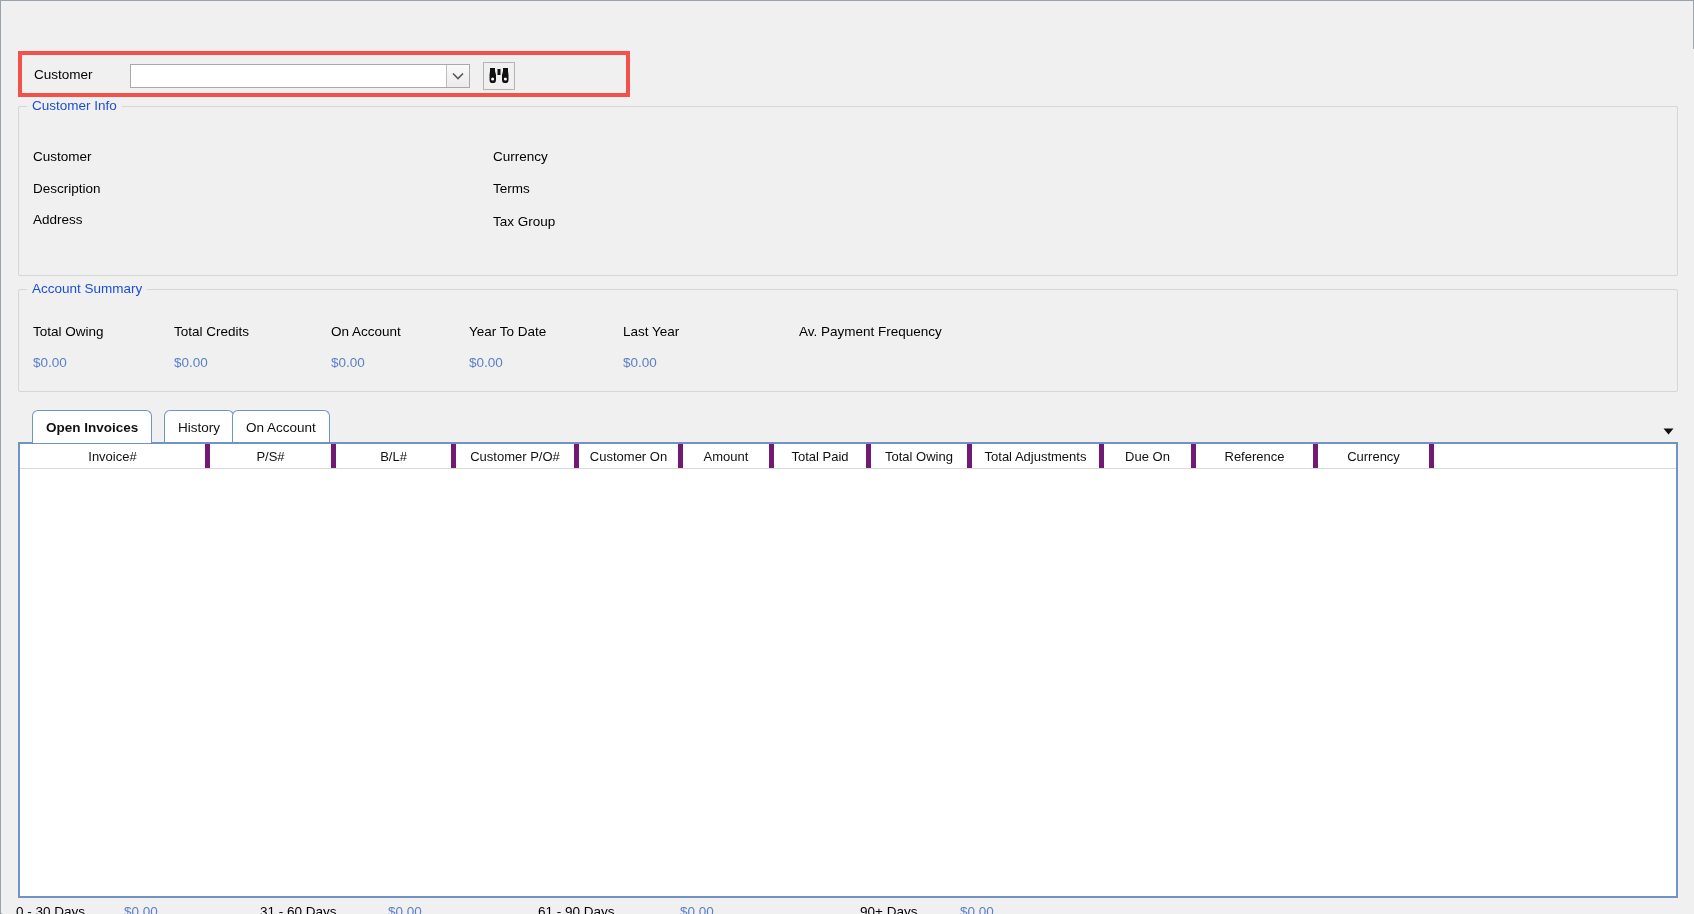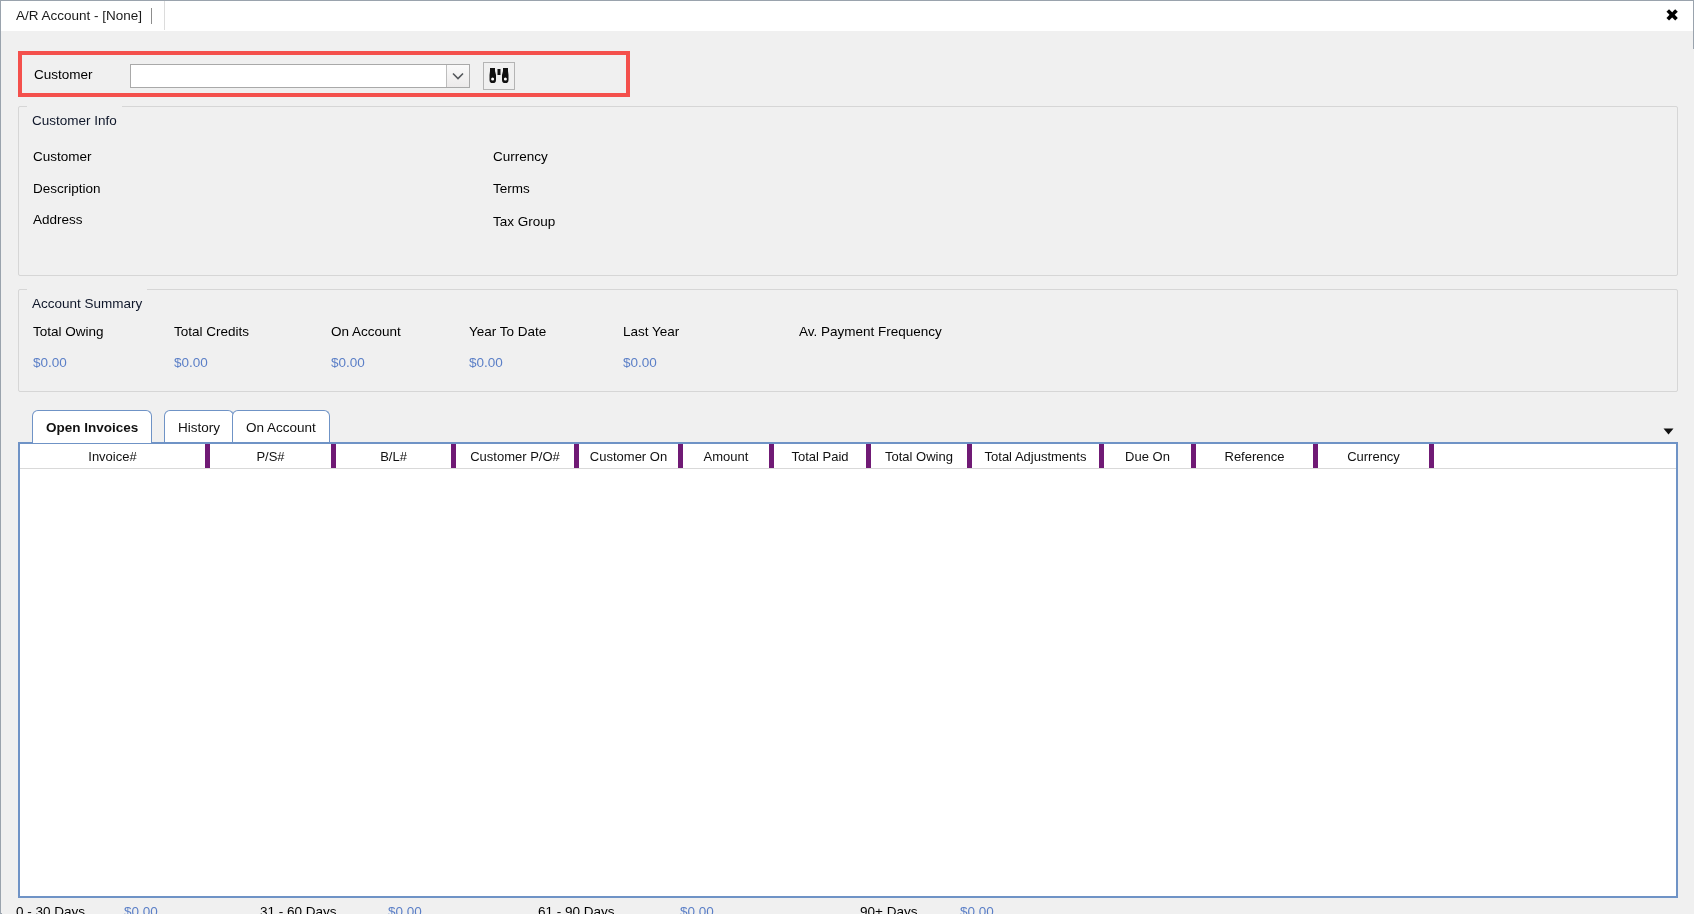--- a/index.html
+++ b/index.html
@@ -167,23 +167,23 @@
     border: 1px solid #d6d6d6;
     border-radius: 2px;
     box-sizing: border-box;
     background: #f0f0f0;
   }
   .groupbox-title {
     position: absolute;
     top: -9px;
     left: 8px;
     background: #f0f0f0;
-    padding: 15px 5px;
-    font-size: 13.5px;
-    color: #0f172a;
+    padding: 0 5px;
+    font-size: 13.5px;
+    color: #1d4ed8;
     white-space: nowrap;
   }
 
   #customer-info-box {
     left: 16px;
     top: 57px;
     width: 1660px;
     height: 170px;
   }
   #account-summary-box {
@@ -315,27 +315,20 @@
     font-size: 13.5px;
     color: #5b7fc7;
     white-space: nowrap;
   }
 </style>
 </head>
 <body>
 
 <div id="window-frame">
 
-  <div id="titlebar">
-    <div id="doc-tab">
-      <span>A/R Account - [None]</span>
-      <span id="doc-tab-caret"></span>
-    </div>
-    <div id="close-button">✖</div>
-  </div>
 
   <div id="content">
 
     <div id="customer-highlight">
       <div id="customer-row">
         <span id="customer-label" class="field-label">Customer</span>
 
         <div id="customer-combo">
           <input id="customer-input" type="text" autocomplete="off" value="" placeholder="" style="">
           <div id="customer-dropdown-btn">

